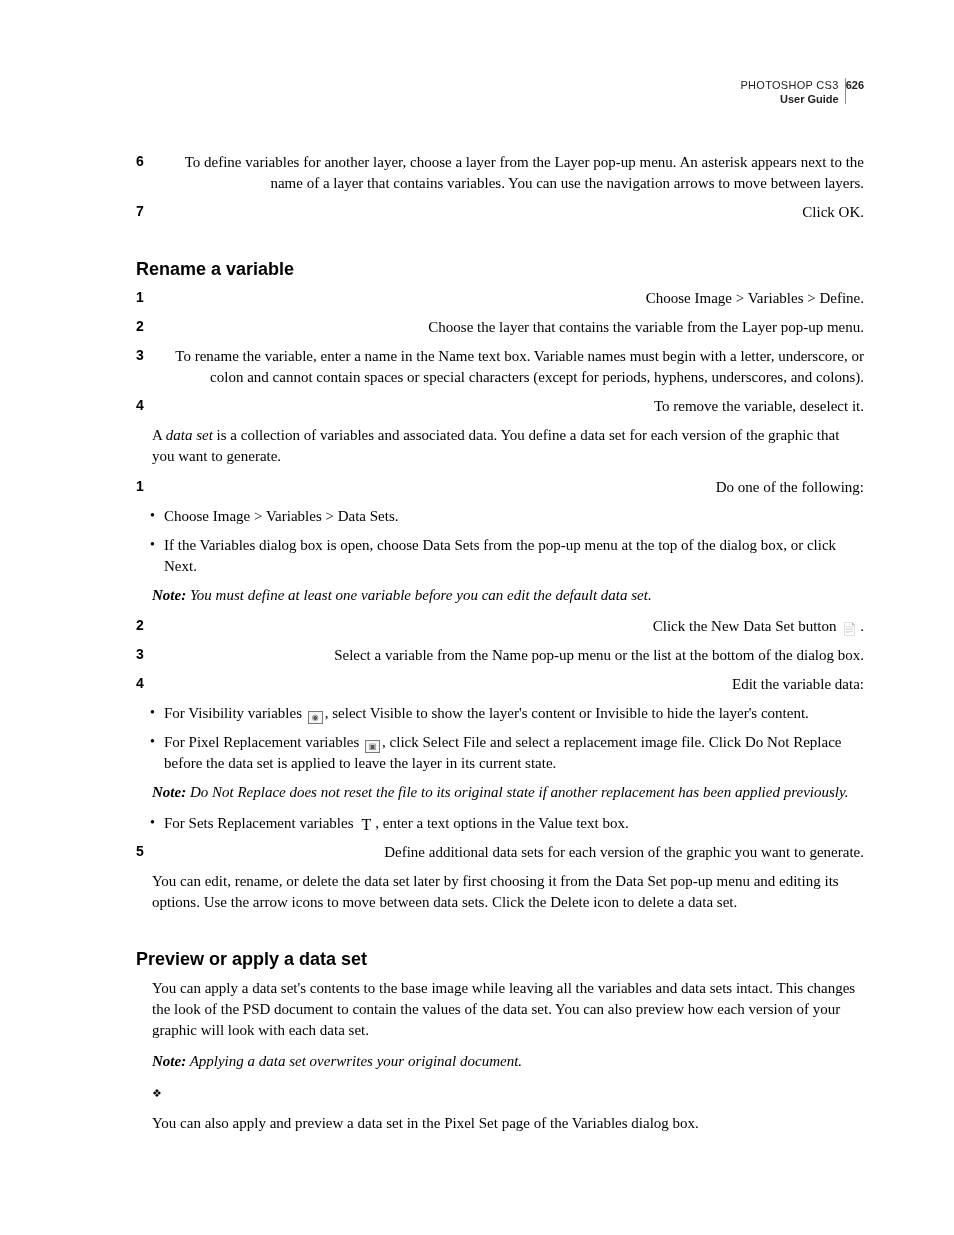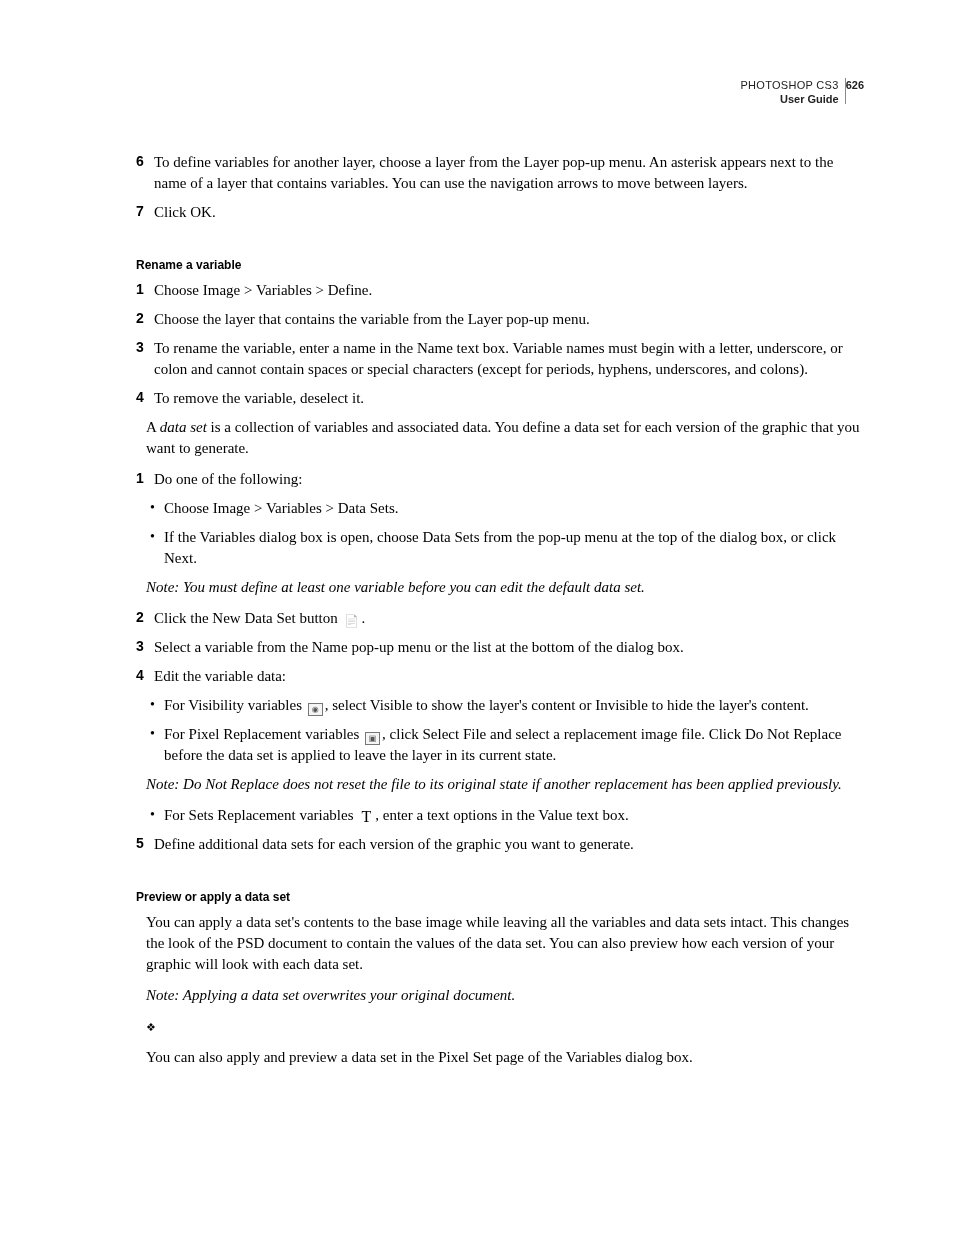--- a/index.html
+++ b/index.html
@@ -42,36 +42,36 @@
   .header-text { display: inline-block; text-align: right; }
   .content { margin-top: 74px; }
   .num-item { display: flex; margin: 4px 0 8px 0; }
   .num-item .num {
     font-family: "Myriad Pro", "Helvetica Neue", Arial, sans-serif;
     font-weight: 700;
     font-size: 14px;
     width: 18px;
     flex: 0 0 18px;
   }
-  .num-item .txt { flex: 1; }
+  .num-item .txt { flex: 1; text-align: right; }
   .bullet-item { display: flex; margin: 4px 0 8px 0; padding-left: 14px; }
   .bullet-item .dot {
     width: 14px; flex: 0 0 14px;
     font-size: 14px;
   }
   .bullet-item .txt { flex: 1; }
   h2 {
     font-family: "Myriad Pro", "Helvetica Neue", Arial, sans-serif;
     font-weight: 700;
-    font-size: 12px;
+    font-size: 18px;
     margin: 34px 0 6px 0;
   }
-  .para { margin: 4px 0 10px 10px; }
+  .para { margin: 4px 0 10px 16px; }
   .ital { font-style: italic; }
-  .note-label { font-weight: 400; font-style: italic; }
+  .note-label { font-weight: 700; font-style: italic; }
   .note-text { font-style: italic; }
   .icon {
     display: inline-block;
     width: 15px;
     height: 13px;
     border: 1px solid #777;
     background: #f5f5f5;
     vertical-align: -2px;
     margin: 0 2px;
     position: relative;
@@ -221,20 +221,21 @@
       <div class="txt">
         <span>For Sets Replacement variables </span><span class="icon text"></span><span>, enter a text options in the Value text box.</span>
       </div>
     </div>
 
     <div class="num-item">
       <div class="num">5</div>
       <div class="txt">Define additional data sets for each version of the graphic you want to generate.</div>
     </div>
 
+    <div class="para">You can edit, rename, or delete the data set later by first choosing it from the Data Set pop-up menu and editing its options. Use the arrow icons to move between data sets. Click the Delete icon to delete a data set.</div>
 
     <h2>Preview or apply a data set</h2>
 
     <div class="para">You can apply a data set's contents to the base image while leaving all the variables and data sets intact. This changes the look of the PSD document to contain the values of the data set. You can also preview how each version of your graphic will look with each data set.</div>
 
     <div class="para">
       <span class="note-label">Note:</span><span class="note-text"> Applying a data set overwrites your original document.</span>
     </div>
 
     <div class="para">

